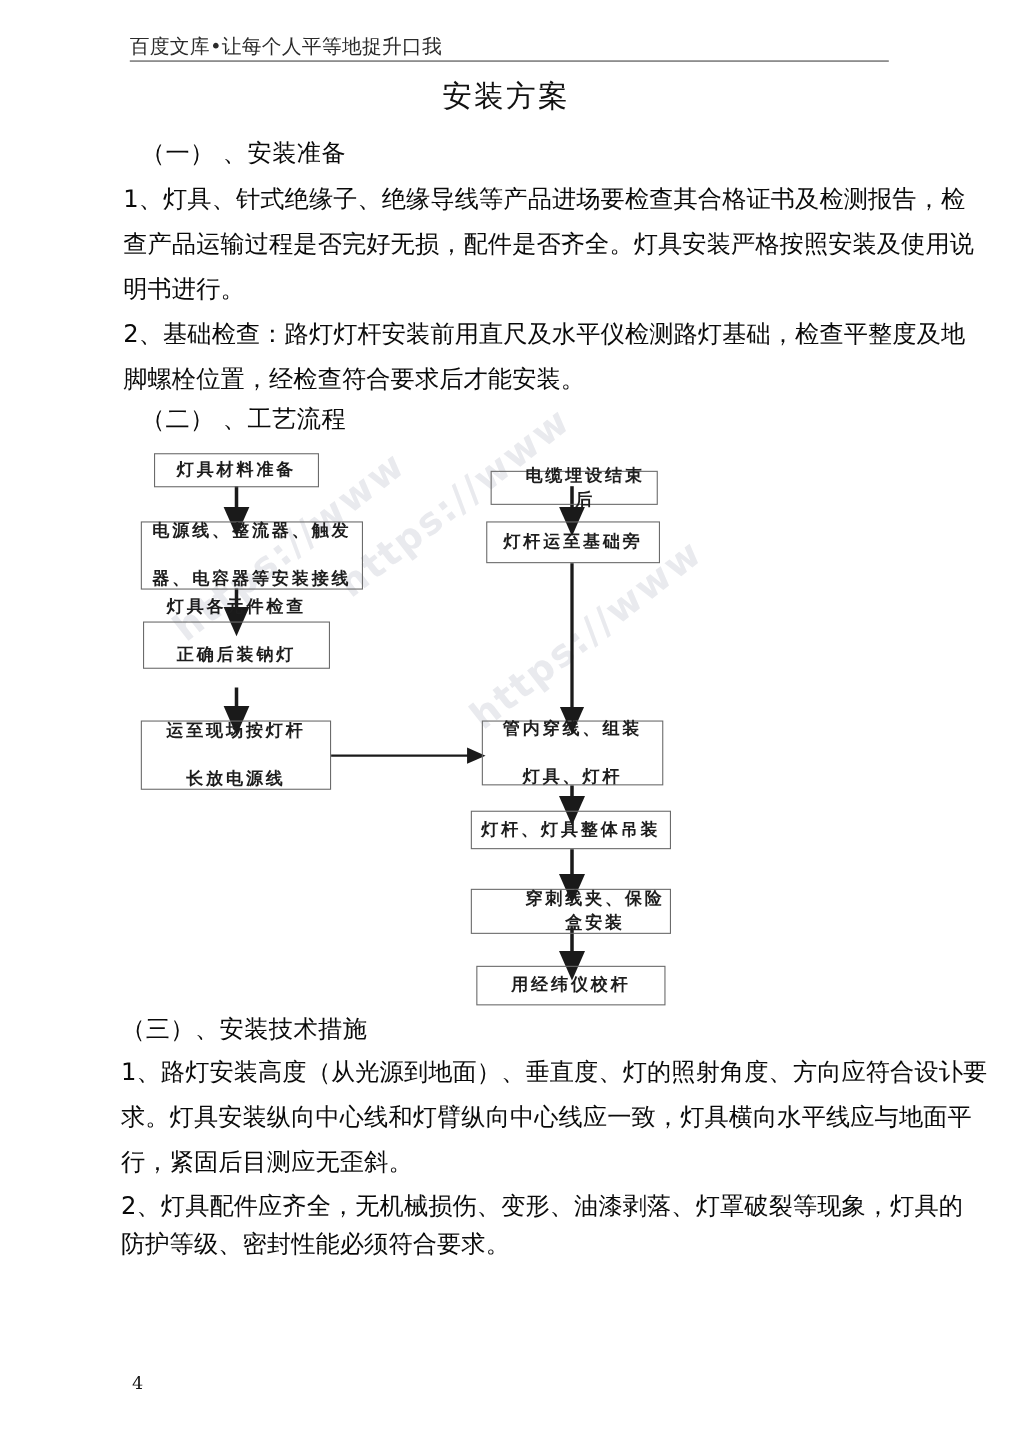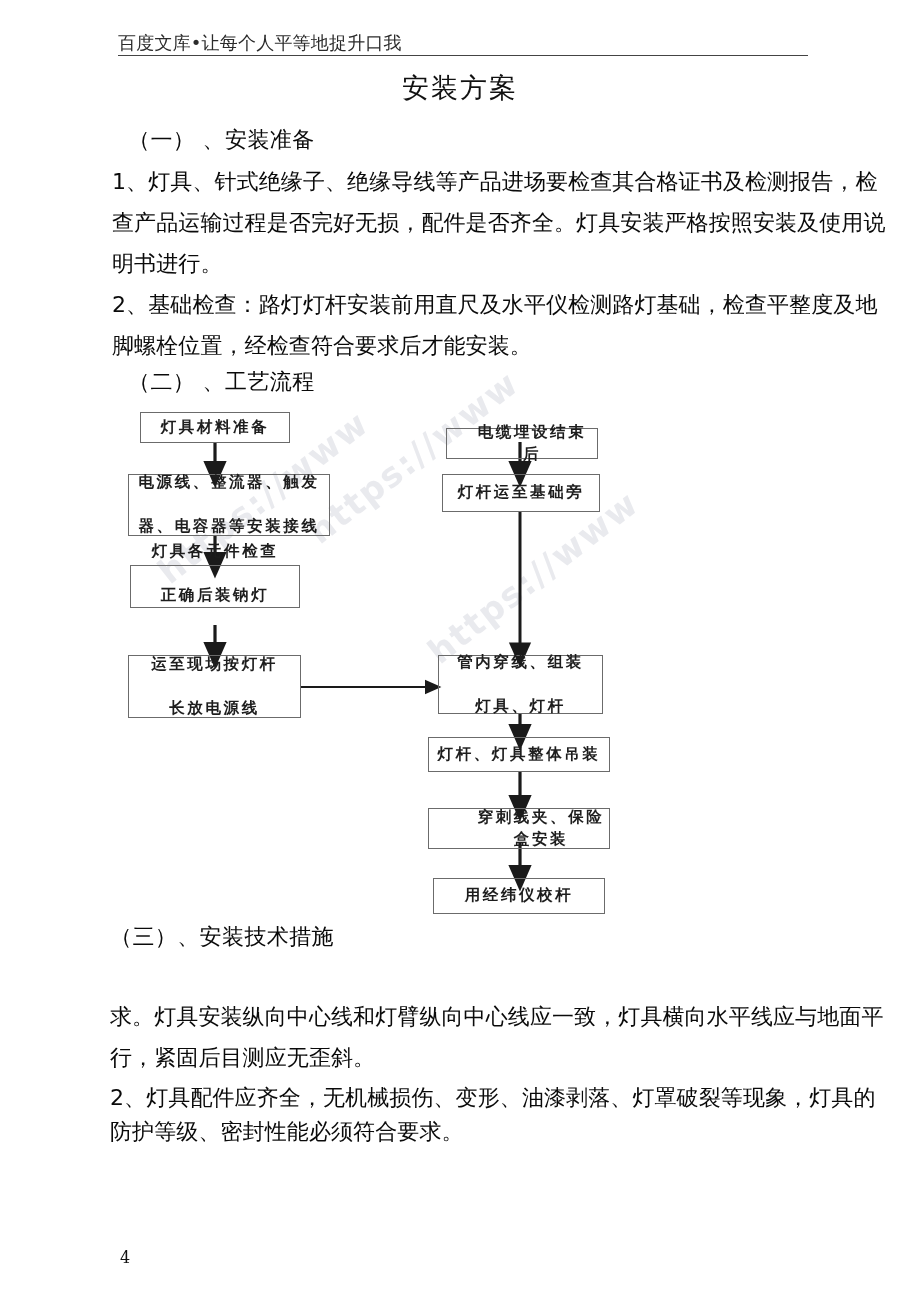--- a/index.html
+++ b/index.html
@@ -197,20 +197,21 @@
     <span>灯杆、灯具整体吊装</span>
   </div>
   <div class="fbox" style="left:428px; top:808px; width:182px; height:41px;padding-left:48px;">
     <span>穿刺线夹、保险盒安装</span>
   </div>
   <div class="fbox" style="left:433px; top:878px; width:172px; height:36px;">
     <span>用经纬仪校杆</span>
   </div>
 
   <div class="txt sec" style="left:110px; top:925px;">（三）、安装技术措施</div>
+  <div class="txt" style="left:110px; top:964px;">1、路灯安装高度（从光源到地面）、垂直度、灯的照射角度、方向应符合设讣要</div>
   <div class="txt" style="left:110px; top:1005px;">求。灯具安装纵向中心线和灯臂纵向中心线应一致，灯具横向水平线应与地面平</div>
   <div class="txt" style="left:110px; top:1046px;">行，紧固后目测应无歪斜。</div>
   <div class="txt" style="left:110px; top:1086px;">2、灯具配件应齐全，无机械损伤、变形、油漆剥落、灯罩破裂等现象，灯具的</div>
   <div class="txt" style="left:110px; top:1120px;">防护等级、密封性能必须符合要求。</div>
 
   <div id="page-number">4</div>
 
 </div>
 
 </body></html>

